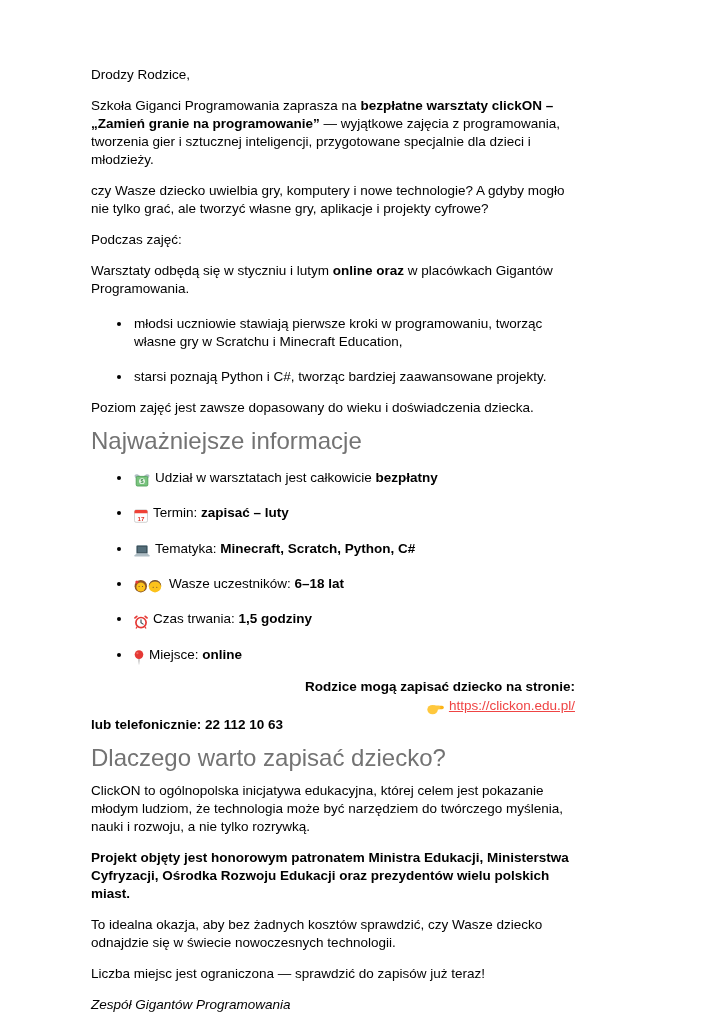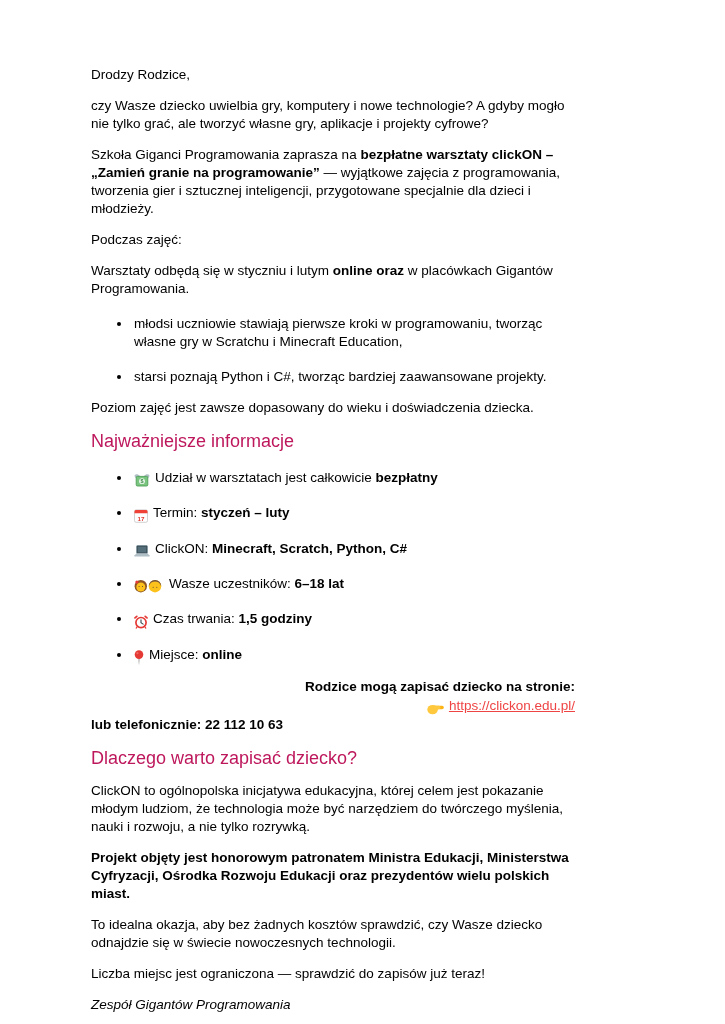--- a/index.html
+++ b/index.html
@@ -18,25 +18,25 @@
     font-family: "Liberation Sans", sans-serif;
     font-size: 13.5px;
     line-height: 18px;
     overflow: hidden;
   }
   p { margin: 0 0 13px 0; }
   p.tight { margin: 0 0 1px 0; text-align: right; }
   b, .bold { font-weight: 700; }
   .italic { font-style: italic; }
   h2 {
-    font-size: 18px;
+    font-size: 24px;
     font-weight: 400;
     line-height: 22px;
     margin: 4px 0 13px 0;
-    color: #be185d;
+    color: #737373;
   }
   ul {
     margin: 0 0 13px 0;
     padding-left: 41px;
     list-style: disc;
   }
   li { padding-left: 2px; margin: 17px 0 1px 0; }
   a {
     color: #ef4444;
     text-decoration: underline;
@@ -50,23 +50,23 @@
   .ico svg { display: inline-block; vertical-align: middle; }
   .ico-wide { margin-right: 7px; }
 </style>
 </head>
 <body>
 
 <div class="page">
 
   <p>Drodzy Rodzice,</p>
 
+  <p><span>Szkoła Giganci Programowania zaprasza na </span><b>bezpłatne warsztaty clickON – „Zamień granie na programowanie”</b><span> — wyjątkowe zajęcia z programowania, tworzenia gier i sztucznej inteligencji, przygotowane specjalnie dla dzieci i młodzieży.</span></p>
+
   <p>czy Wasze dziecko uwielbia gry, komputery i nowe technologie? A gdyby mogło nie tylko grać, ale tworzyć własne gry, aplikacje i projekty cyfrowe?</p>
-
-  <p><span>Szkoła Giganci Programowania zaprasza na </span><b>bezpłatne warsztaty clickON – „Zamień granie na programowanie”</b><span> — wyjątkowe zajęcia z programowania, tworzenia gier i sztucznej inteligencji, przygotowane specjalnie dla dzieci i młodzieży.</span></p>
 
   <p>Podczas zajęć:</p>
 
   <p><span>Warsztaty odbędą się w styczniu i lutym </span><b>online oraz</b><span> w placówkach Gigantów Programowania.</span></p>
 
   <ul>
     <li>młodsi uczniowie stawiają pierwsze kroki w programowaniu, tworząc własne gry w Scratchu i Minecraft Education,</li>
     <li>starsi poznają Python i C#, tworząc bardziej zaawansowane projekty.</li>
   </ul>
 
@@ -82,28 +82,28 @@
             <rect x="2.2" y="3.4" width="11.6" height="9.6" rx="1.2" fill="#79c47e" stroke="#4e9f57" stroke-width="0.9"></rect>
             <circle cx="8" cy="8.2" r="2.9" fill="#ffffff" opacity="0.85"></circle>
             <text x="8" y="10.3" text-anchor="middle" font-size="5.5" font-weight="bold" fill="#3e8e48" font-family="Liberation Sans, sans-serif">$</text>
           </svg></span><span>Udział w warsztatach jest całkowicie </span><b>bezpłatny</b>
     </li>
     <li>
       <span class="ico"><svg width="14" height="14" viewBox="0 0 14 14">
             <rect x="0.5" y="0.9" width="13" height="12.4" rx="1.6" fill="#ffffff" stroke="#c5c5c5" stroke-width="0.8"></rect>
             <path d="M0.5 2.5 C0.5 1.6 1.2 0.9 2.1 0.9 H11.9 C12.8 0.9 13.5 1.6 13.5 2.5 V4.3 H0.5 Z" fill="#ef4136"></path>
             <text x="7" y="11.5" text-anchor="middle" font-size="6.2" font-weight="bold" fill="#e03a2f" font-family="Liberation Sans, sans-serif">17</text>
-          </svg></span><span>Termin: </span><b>styczeń – luty</b>
+          </svg></span><span>Termin: </span><b>zapisać – luty</b>
     </li>
     <li>
       <span class="ico"><svg width="16" height="12" viewBox="0 0 16 12">
             <rect x="2.6" y="0.6" width="10.8" height="8" rx="0.9" fill="#37474f" stroke="#78909c" stroke-width="0.8"></rect>
             <rect x="3.7" y="1.7" width="8.6" height="5.8" fill="#546e7a"></rect>
             <path d="M0.4 10.2 L2.8 8.6 H13.2 L15.6 10.2 C16 10.8 15.6 11.5 14.9 11.5 H1.1 C0.4 11.5 0 10.8 0.4 10.2 Z" fill="#b0bec5"></path>
-          </svg></span><span>ClickON: </span><b>Minecraft, Scratch, Python, C#</b>
+          </svg></span><span>Tematyka: </span><b>Minecraft, Scratch, Python, C#</b>
     </li>
     <li>
       <span class="ico ico-wide"><svg width="28" height="14" viewBox="0 0 28 14">
             <circle cx="6.8" cy="7.2" r="6.2" fill="#8d5524"></circle>
             <circle cx="2.9" cy="3.1" r="1.6" fill="#e53935"></circle>
             <circle cx="6.8" cy="8" r="4.5" fill="#fcc21b"></circle>
             <circle cx="5.1" cy="7.5" r="0.55" fill="#5d4037"></circle>
             <circle cx="8.5" cy="7.5" r="0.55" fill="#5d4037"></circle>
             <circle cx="21" cy="7.2" r="6.2" fill="#fcc21b"></circle>
             <path d="M14.8 7.2 a6.2 6.2 0 0 1 12.4 0 c-1.2 -3.6 -3.4 -4.8 -6.2 -4.8 c-2.8 0 -5 1.2 -6.2 4.8 z" fill="#6d4c41"></path>

